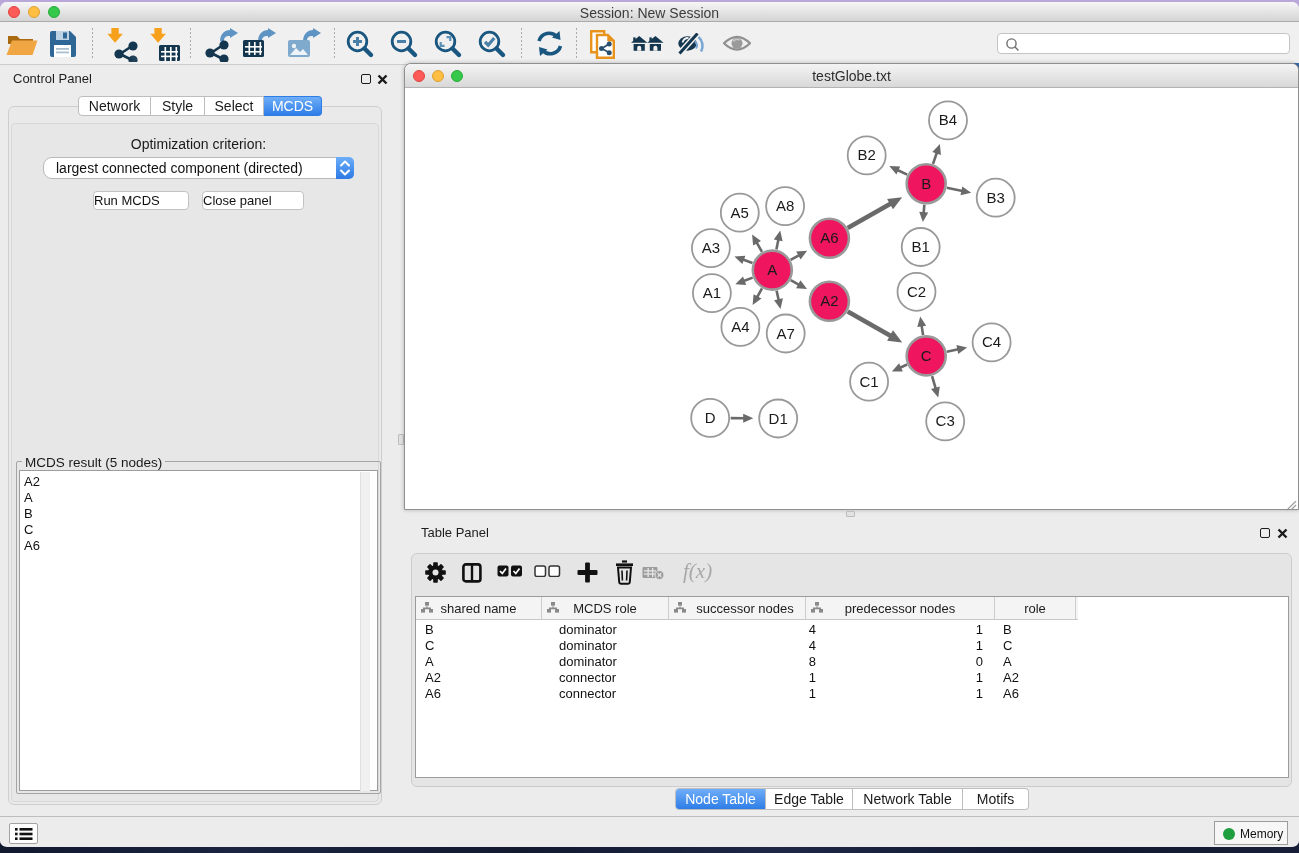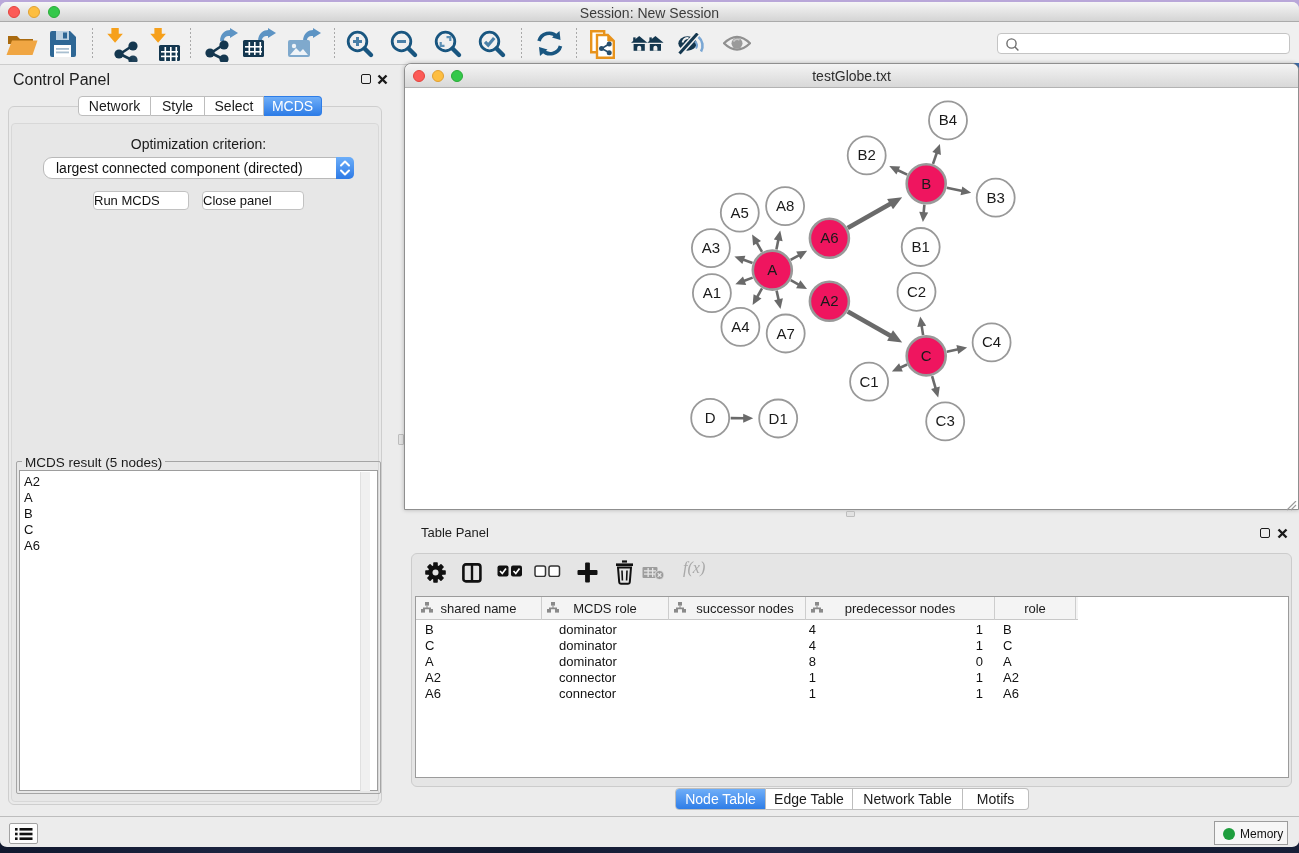--- a/index.html
+++ b/index.html
@@ -13,21 +13,21 @@
   background:linear-gradient(#f6f6f6,#d4d4d4); border-bottom:1px solid #ababab; }
 .tl { border-radius:50%; width:12px; height:12px; top:4px; }
 #title { width:100%; text-align:center; top:3px; font-size:14px; color:#3c3c3c; }
 #toolbar { left:0; top:20px; width:1299px; height:43px; background:#f0f0f0;
   border-bottom:1px solid #cdcdcd; }
 .sep { top:6px; width:1px; height:30px;
   background-image:linear-gradient(#a9a9a9 2px, transparent 2px); background-size:1px 4px; }
 #searchbox { left:997px; top:11px; width:293px; height:21px; background:#fff;
   border:1px solid #c4c4c4; border-radius:4px; }
 
-#cp-title { left:13px; top:69px; font-size:16px; color:#1e1e1e; }
+#cp-title { left:13px; top:69px; font-size:13px; color:#1e1e1e; }
 .winbtn-sq { width:10px; height:10px; border:1.6px solid #1a1a1a; border-radius:2px; background:transparent; }
 #cp-box { left:8px; top:104px; width:374px; height:699px; background:#eaeaea;
   border:1px solid #cecece; border-radius:6px; }
 #cp-inner { left:11px; top:121px; width:368px; height:679px; background:#e7e7e7;
   border:1px solid #d8d8d8; border-radius:4px; }
 .tab { top:94px; height:20px; background:#fff; border:1px solid #bdbdbd; border-left:none;
   font-size:14px; color:#1a1a1a; text-align:center; line-height:19px; }
 .tabsel { background:linear-gradient(#6faef8,#2e7de7); color:#fff; border-color:#2e7de7; }
 #optlabel { left:43px; top:134px; width:311px; text-align:center; font-size:14px; color:#1a1a1a; }
 #dropdown { left:43px; top:155px; width:311px; height:22px; background:#fff;
@@ -416,21 +416,21 @@
 <svg class="abs" style="left:642px;top:564px" width="23" height="14">
   <rect x="0.5" y="1" width="15" height="11" rx="1" fill="#9d9d9d"></rect>
   <rect x="2" y="4.2" width="12" height="1.3" fill="#e5e5e5"></rect>
   <rect x="2" y="7.4" width="12" height="1.3" fill="#e5e5e5"></rect>
   <rect x="5.5" y="2" width="1.3" height="9" fill="#e5e5e5"></rect>
   <rect x="10" y="2" width="1.3" height="9" fill="#e5e5e5"></rect>
   <circle cx="17.5" cy="9" r="4.5" fill="#9d9d9d" stroke="#e5e5e5" stroke-width="1"></circle>
   <path d="M15.7 7.2 l3.6 3.6 M19.3 7.2 l-3.6 3.6" stroke="#e5e5e5" stroke-width="1.3"></path>
 </svg>
 
-<div class="abs" style="left:683px;top:557px;font-family:'Liberation Serif',serif;font-style:italic;font-size:16px;color:#a8a8a8">f(x)</div>
+<div class="abs" style="left:683px;top:557px;font-family:'Liberation Serif',serif;font-style:italic;font-size:21px;color:#a8a8a8">f(x)</div>
 
 <svg class="abs" style="left:421px;top:600px;z-index:5" width="12" height="11">
       <g fill="#8a8a8a">
         <rect x="4" y="0" width="4" height="3.6"></rect>
         <rect x="0" y="7" width="4" height="3.6"></rect>
         <rect x="8" y="7" width="4" height="3.6"></rect>
         <path d="M5.5 3.6 v2 h-3.5 v1.6 h8 v-1.6 h-3.5 v-2 z"></path>
       </g>
     </svg>
 <svg class="abs" style="left:547px;top:600px;z-index:5" width="12" height="11">

